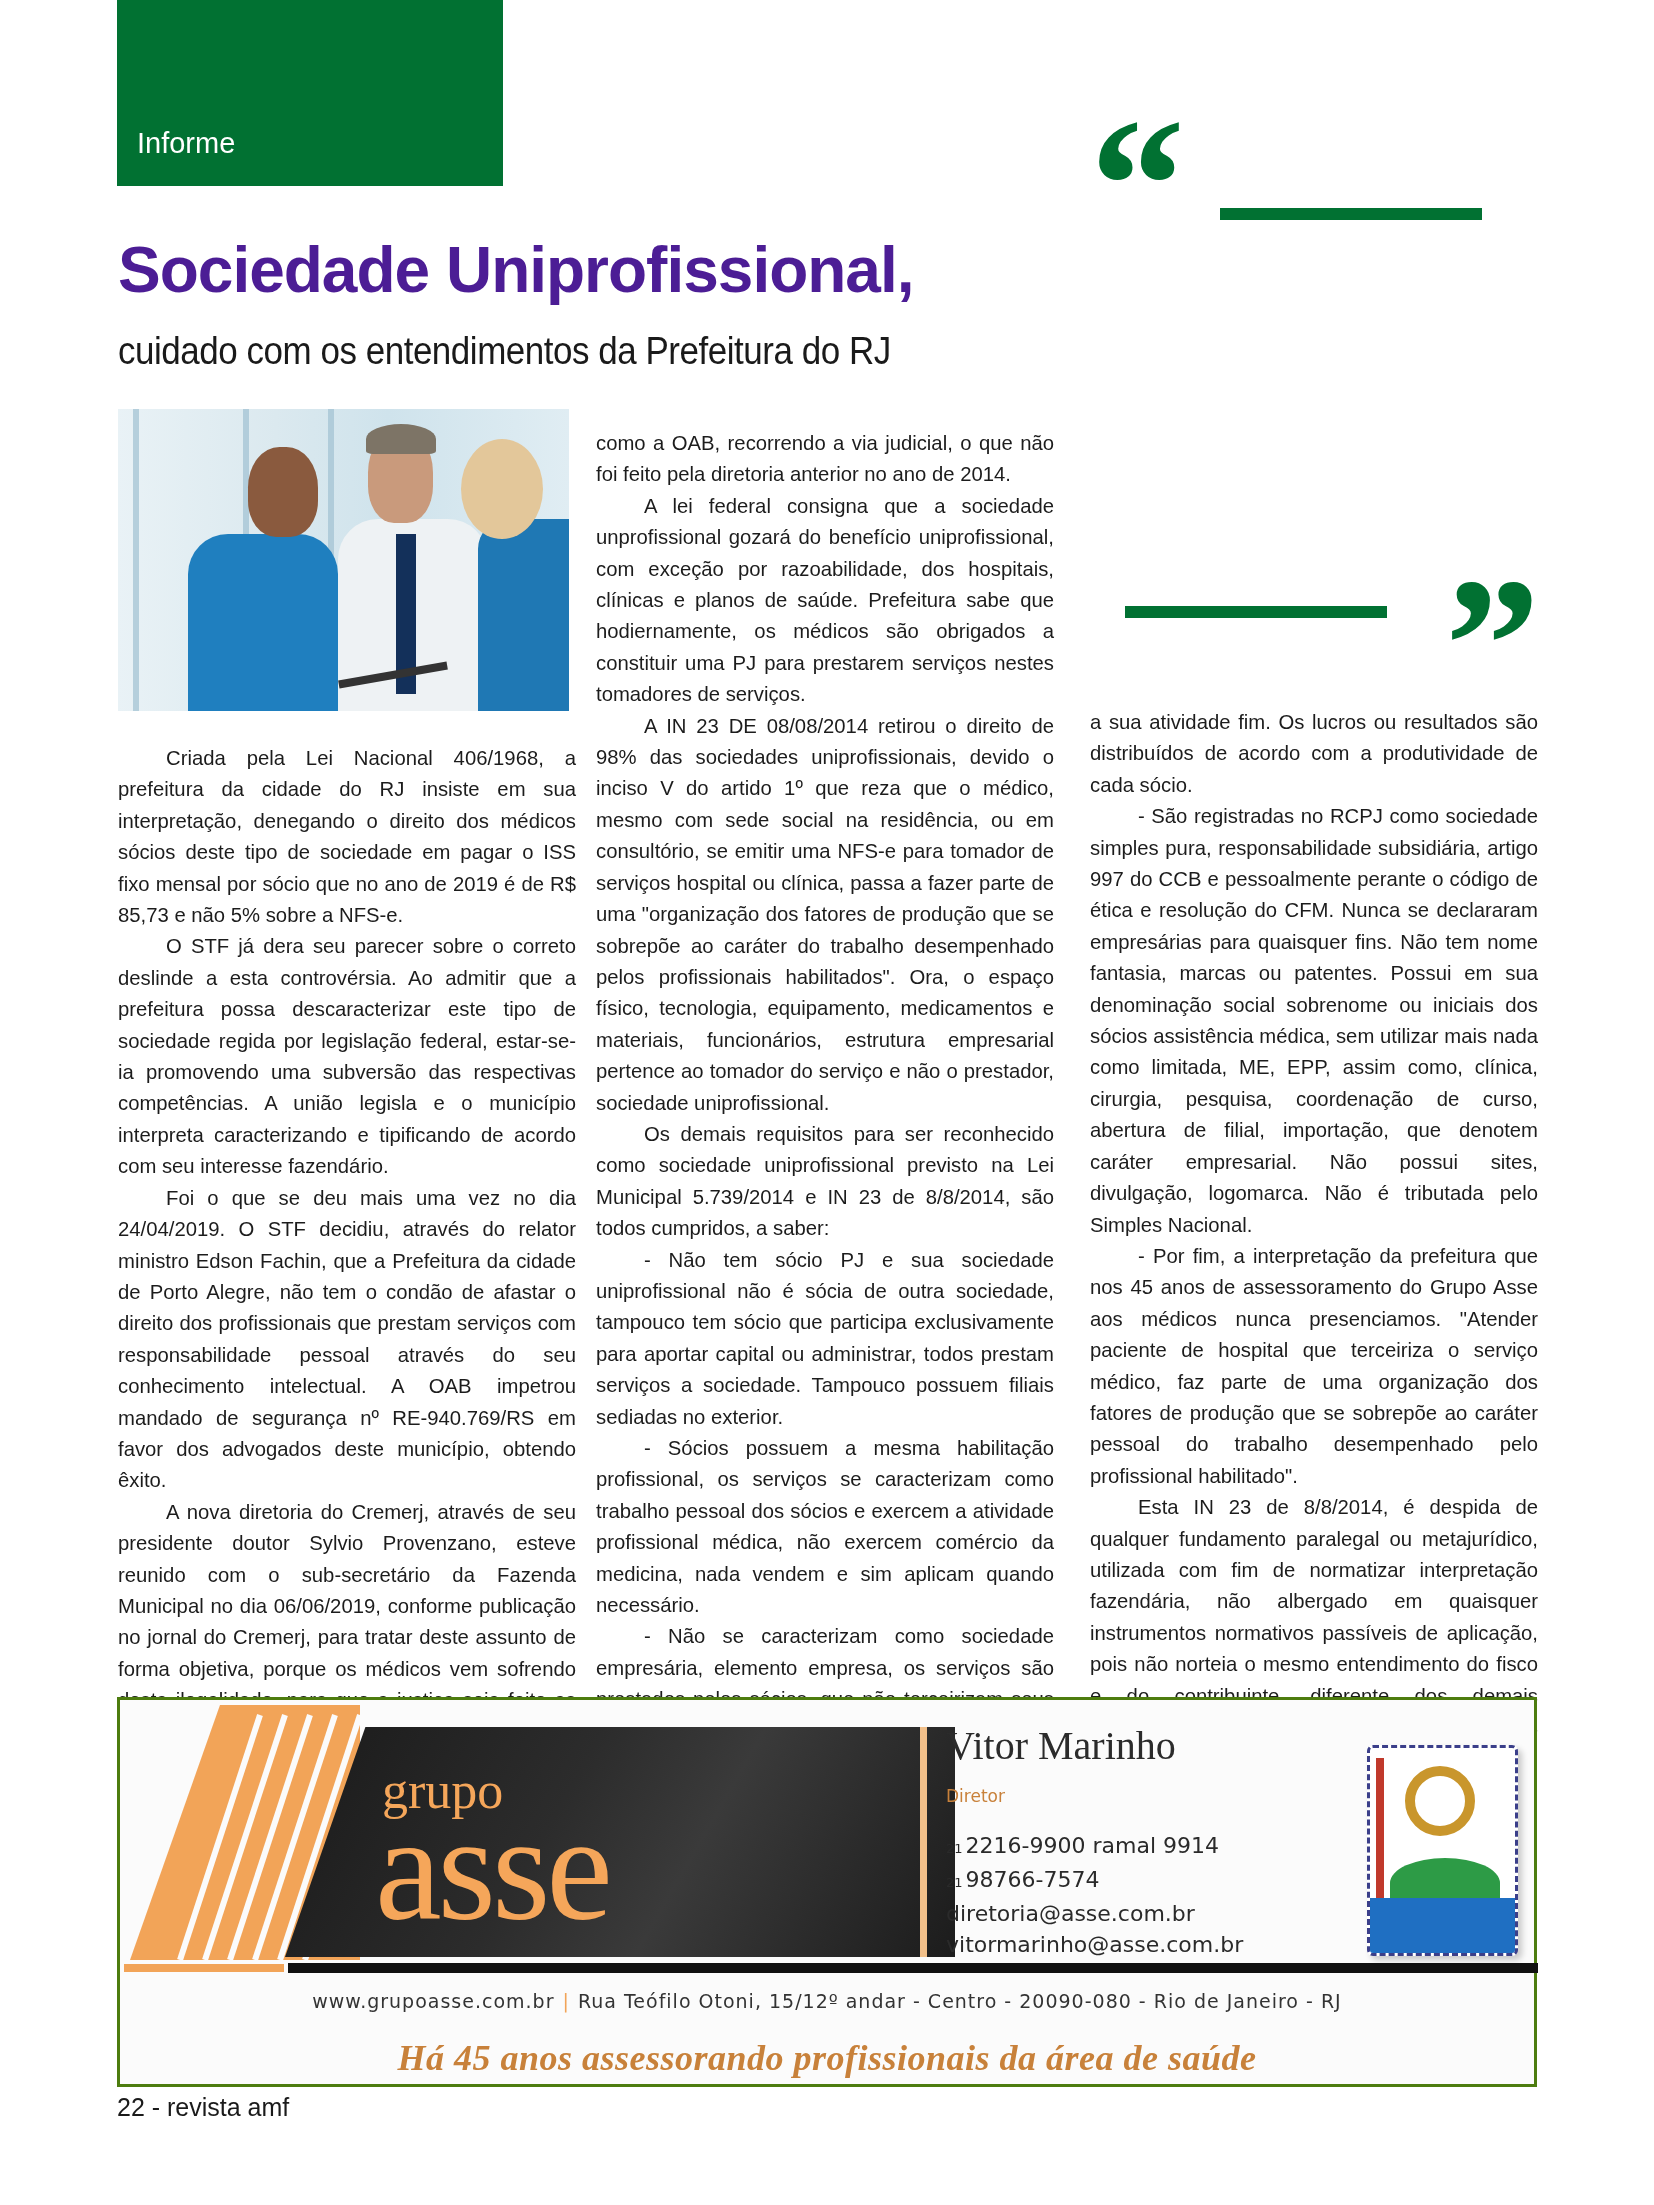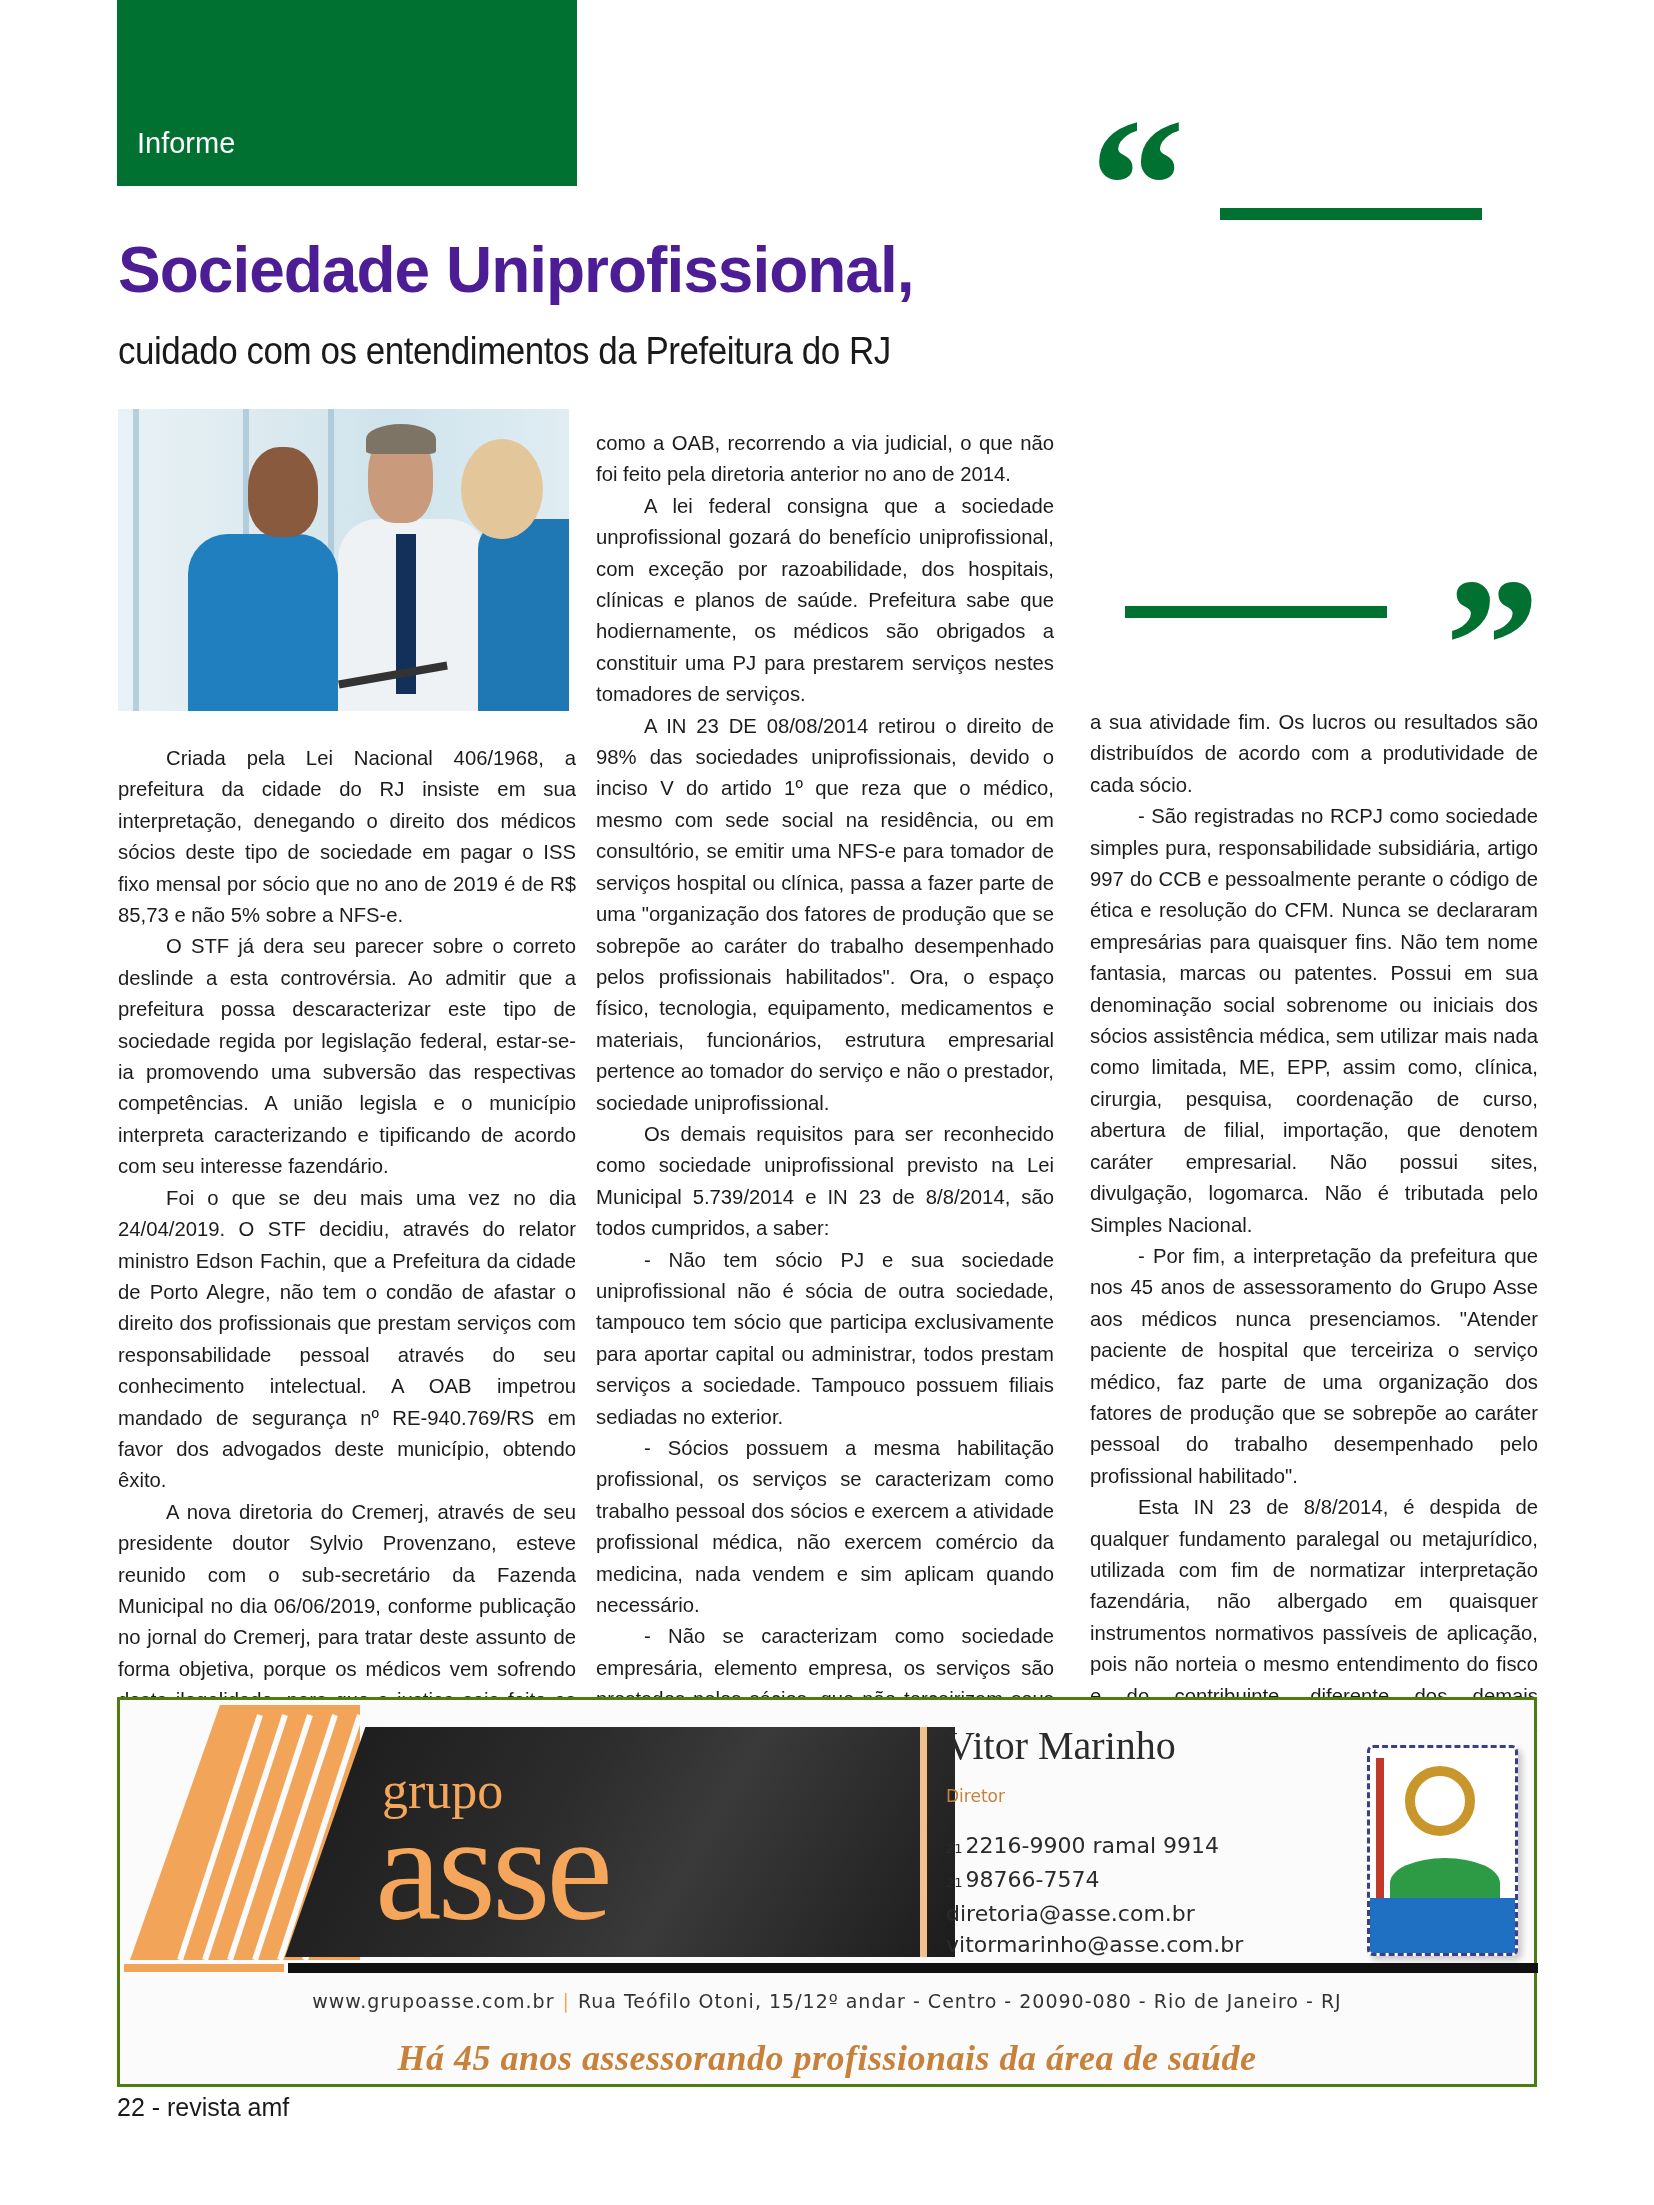--- a/index.html
+++ b/index.html
@@ -1,19 +1,19 @@
 <!DOCTYPE html>
 <html><head>
 <meta charset="utf-8">
 <style>
   html, body { margin: 0; padding: 0; background: #ffffff; }
   body { width: 1654px; height: 2205px; position: relative; overflow: hidden;
          font-family: "Liberation Sans", sans-serif; color: #1a1a1a; }
 
-  .section-tab { position: absolute; left: 117px; top: 0; width: 460px; height: 186px;
+  .section-tab { position: absolute; left: 117px; top: 0; width: 386px; height: 186px;
                  background: #017132; }
   .section-tab span { position: absolute; left: 20px; bottom: 26px; color: #fff;
                  font-size: 29px; font-family: "Liberation Sans", sans-serif; }
 
   .headline { position: absolute; left: 118px; top: 238px; margin: 0; color: #4c1d95;
               font-family: "Liberation Sans", sans-serif; font-weight: bold; font-size: 64px;
               letter-spacing: -1px; line-height: 1; white-space: nowrap; }
   .subhead { position: absolute; left: 118px; top: 330px; margin: 0; color: #1a1a1a;
              font-family: "Liberation Sans", sans-serif; font-weight: normal; font-size: 38px;
              letter-spacing: -0.5px; white-space: nowrap; transform: scaleX(0.92); transform-origin: left top; }

